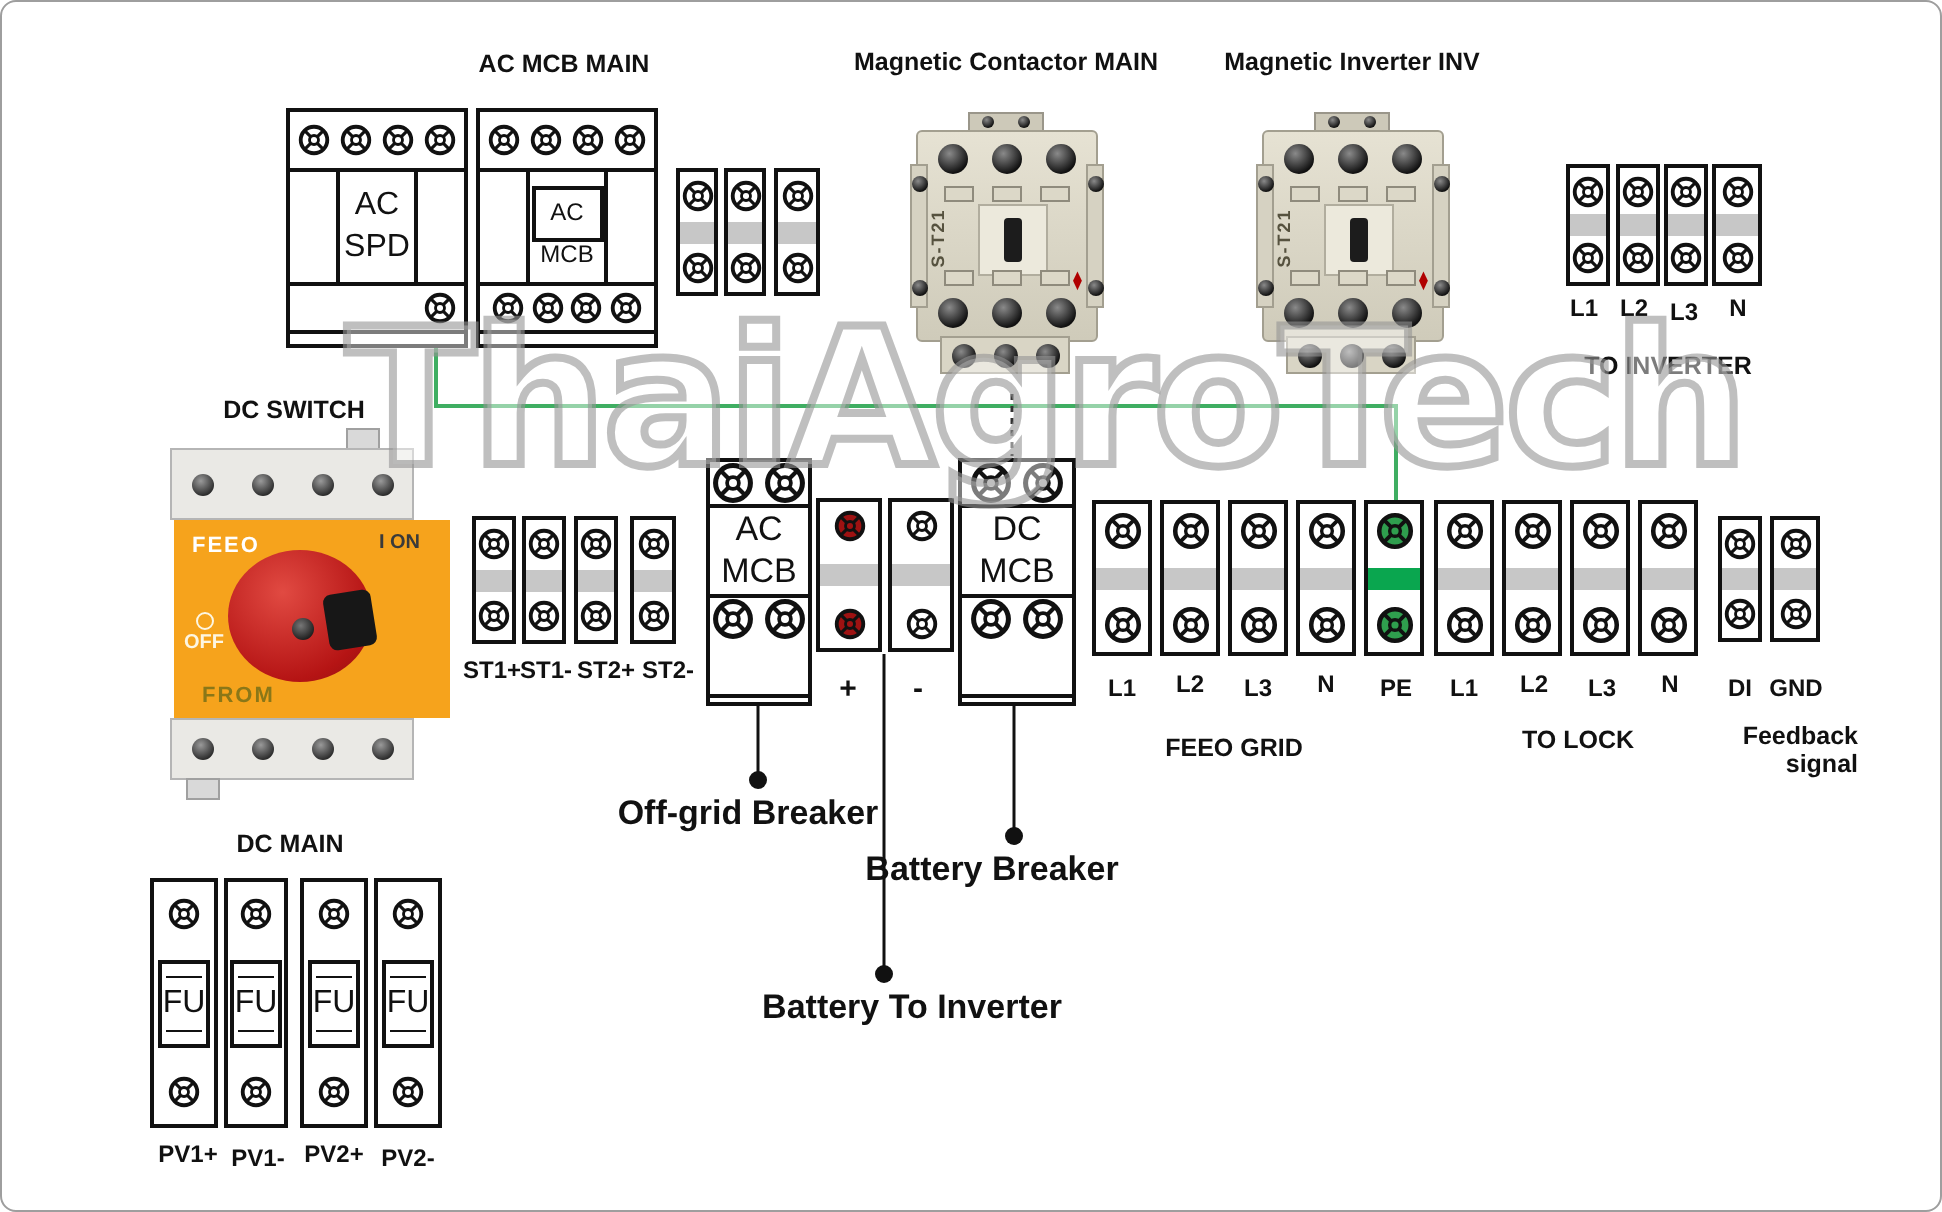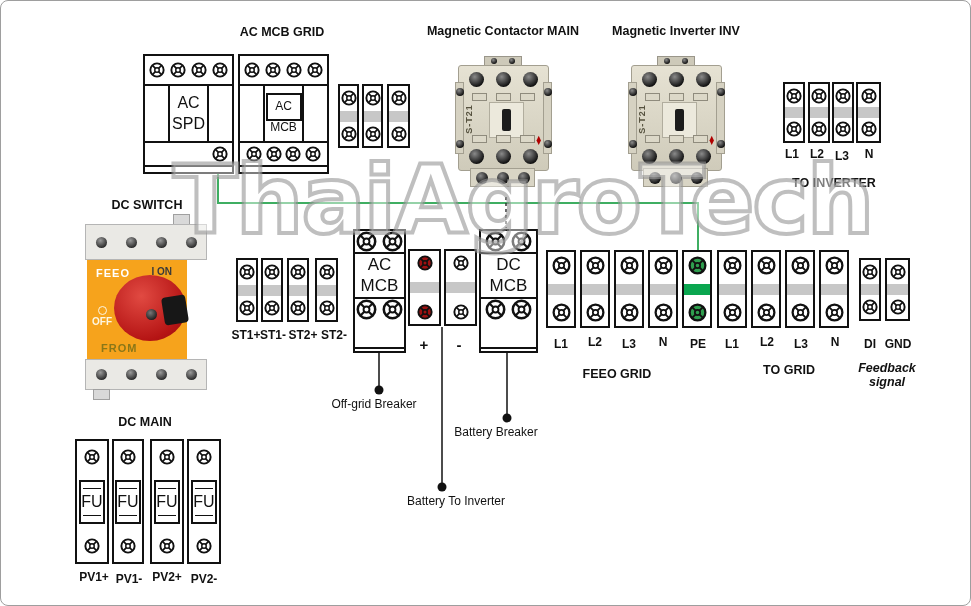--- a/index.html
+++ b/index.html
@@ -17,23 +17,23 @@
   .tb.pe .screw{--screw-fill:#2f9e4e;}
   .tb.red .screw{--screw-fill:#9e1212;}
   .screw{width:16px;height:16px;color:#111;display:block;}
   .screw.lg{width:19px;height:19px;}
   .screw.xl{width:21px;height:21px;}
   
   .lbl{position:absolute;transform:translateX(-50%);font-weight:bold;font-size:12px;
        white-space:nowrap;z-index:3;}
   .title{position:absolute;transform:translateX(-50%);font-weight:bold;font-size:12.5px;
        white-space:nowrap;z-index:3;}
-  .callout{position:absolute;transform:translateX(-50%);font-weight:normal;font-size:12px;
+  .callout{position:absolute;transform:translateX(-50%);font-weight:bold;font-size:17px;
        white-space:nowrap;z-index:3;}
-  .wrap{white-space:normal;text-align:center;width:84px;line-height:1.15;font-style:italic;}
+  .wrap{white-space:normal;text-align:right;width:84px;line-height:1.15;}
   
   .devbox{position:absolute;width:91px;height:120px;border:2px solid #111;background:#fff;
       box-sizing:border-box;display:flex;flex-direction:column;z-index:2;}
   .dev-top{height:28px;border-bottom:2px solid #111;display:flex;justify-content:space-around;
       align-items:center;padding:0 2px;}
   .dev-mid{flex:1;display:flex;min-height:0;}
   .dev-cell{flex:1;}
   .dev-cell.center{flex:0 0 37px;border-left:2px solid #111;border-right:2px solid #111;
       display:flex;flex-direction:column;align-items:center;justify-content:center;
       font-size:16px;line-height:1.3;}
@@ -90,21 +90,21 @@
       border:1px solid #a39f90;display:flex;justify-content:space-around;align-items:center;box-sizing:border-box;}
   
   .dcswitch{position:absolute;left:84px;top:213px;width:122px;height:186px;z-index:2;}
   .sw-tab{position:absolute;width:17px;height:11px;background:#d9d9d9;border:1px solid #a0a0a0;box-sizing:border-box;}
   .sw-tab.top{left:88px;top:0;} .sw-tab.bot{left:8px;top:175px;}
   .sw-strip{position:absolute;left:0;width:122px;height:36px;background:#eae9e5;
       border:1px solid #b5b5b5;box-sizing:border-box;display:flex;justify-content:space-around;align-items:center;}
   .sw-strip.top{top:10px;} .sw-strip.bot{top:145px;height:31px;}
   .sw-dot{width:11px;height:11px;border-radius:50%;
       background:radial-gradient(circle at 40% 32%,#9a9a9a,#2a2a2a 75%);}
-  .sw-orange{position:absolute;left:2px;top:46px;width:100px;height:99px;background:#f6a31c;}
+  .sw-orange{position:absolute;left:2px;top:46px;width:138px;height:99px;background:#f6a31c;}
   .sw-brand{position:absolute;left:9px;top:7px;color:#fff;font-weight:bold;font-size:11px;letter-spacing:1px;}
   .sw-on{position:absolute;right:15px;top:6px;color:#3a3a3a;font-weight:bold;font-size:10px;}
   .sw-off{position:absolute;left:5px;top:46px;color:#fdf6e2;font-weight:bold;font-size:10px;text-align:center;line-height:1.1;}
   .sw-off-ring{width:7px;height:7px;border:1.5px solid #fdf6e2;border-radius:50%;margin:0 auto 1px;}
   .sw-lock{position:absolute;left:14px;bottom:5px;color:#8a7718;font-weight:bold;font-size:11px;letter-spacing:1px;}
   .sw-knob{position:absolute;left:27px;top:15px;width:72px;height:66px;border-radius:50%;
       background:radial-gradient(circle at 38% 32%,#e14a42,#b51414 70%,#8f0f0f);}
   .sw-knob-grip{position:absolute;left:76px;top:36px;width:24px;height:28px;background:#171717;
       border-radius:4px;transform:rotate(-9deg);}
   .sw-knob-screw{position:absolute;left:59px;top:49px;width:11px;height:11px;border-radius:50%;
@@ -135,27 +135,27 @@
     <polyline points="217,161 217,202 697,202 697,253" fill="none" stroke="#3fae62" stroke-width="2"></polyline>
     <line x1="505" y1="196" x2="505" y2="227" stroke="#333" stroke-width="1.5" stroke-dasharray="3,3"></line>
     <line x1="378" y1="351" x2="378" y2="385" stroke="#111" stroke-width="1.5"></line>
     <circle cx="378" cy="389" r="4.5" fill="#111"></circle>
     <line x1="441" y1="326" x2="441" y2="482" stroke="#111" stroke-width="1.5"></line>
     <circle cx="441" cy="486" r="4.5" fill="#111"></circle>
     <line x1="506" y1="351" x2="506" y2="413" stroke="#111" stroke-width="1.5"></line>
     <circle cx="506" cy="417" r="4.5" fill="#111"></circle>
   </svg>
 
-  <div class="title" style="left:281px;top:24px">AC MCB GRID</div>
+  <div class="title" style="left:281px;top:24px">AC MCB MAIN</div>
   <div class="title" style="left:502px;top:23px">Magnetic Contactor MAIN</div>
   <div class="title" style="left:675px;top:23px">Magnetic Inverter INV</div>
   <div class="title" style="left:833px;top:175px">TO INVERTER</div>
   <div class="title" style="left:146px;top:197px">DC SWITCH</div>
   <div class="title" style="left:616px;top:366px">FEEO GRID</div>
-  <div class="title" style="left:788px;top:362px">TO GRID</div>
+  <div class="title" style="left:788px;top:362px">TO LOCK</div>
   <div class="title wrap" style="left:886px;top:360px">Feedback signal</div>
   <div class="title" style="left:144px;top:414px">DC MAIN</div>
   <div class="callout" style="left:373px;top:396px">Off-grid Breaker</div>
   <div class="callout" style="left:495px;top:424px">Battery Breaker</div>
   <div class="callout" style="left:455px;top:493px">Battery To Inverter</div>
 
   <div class="devbox" style="left:142px;top:53px">
     <div class="dev-top">
       <svg class="screw">
           <use href="#screw"></use>

